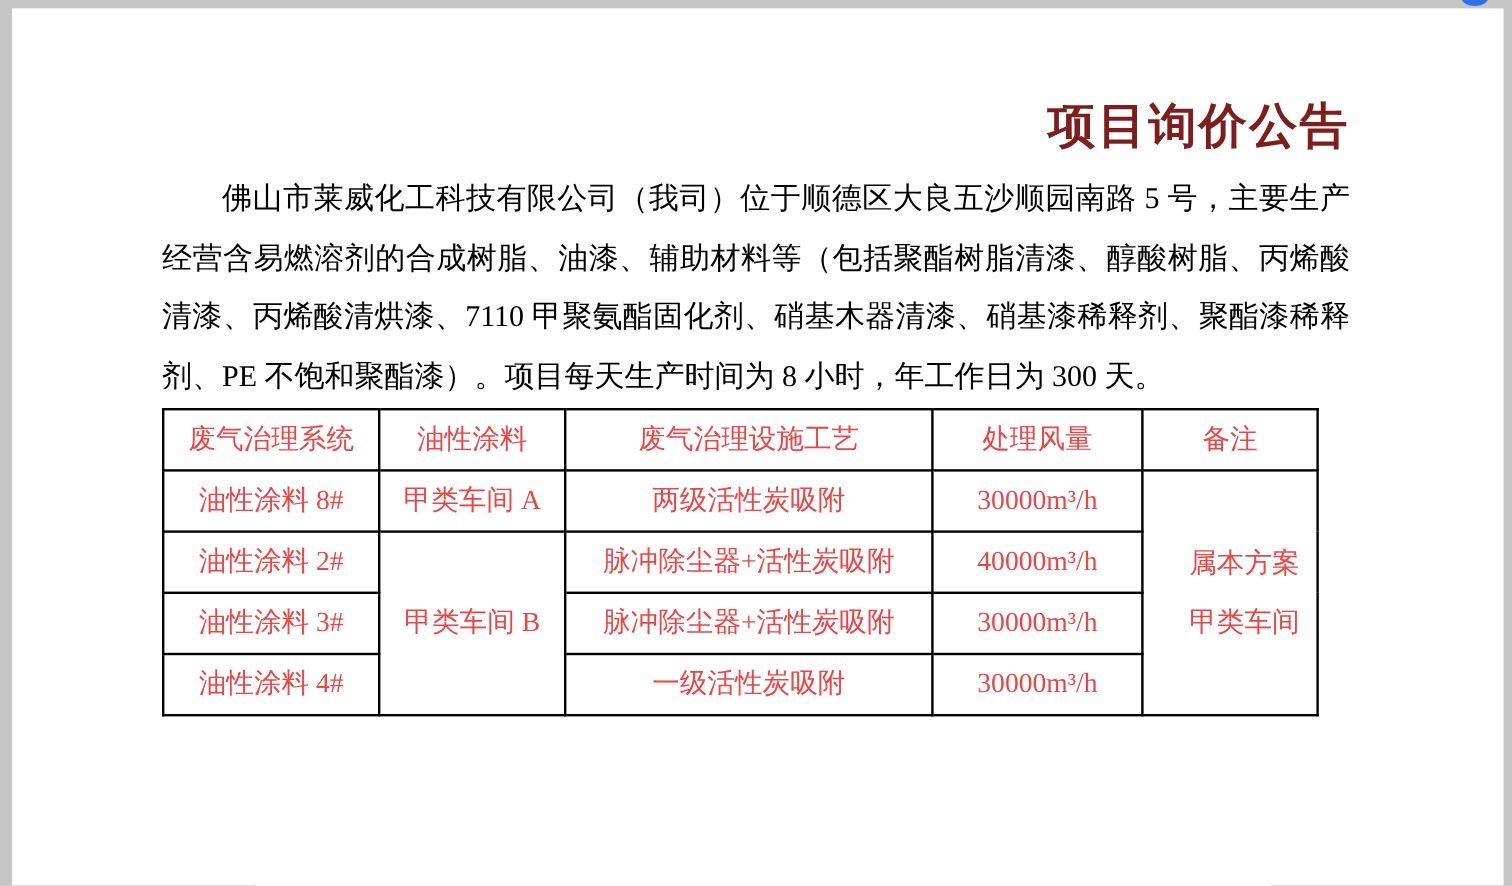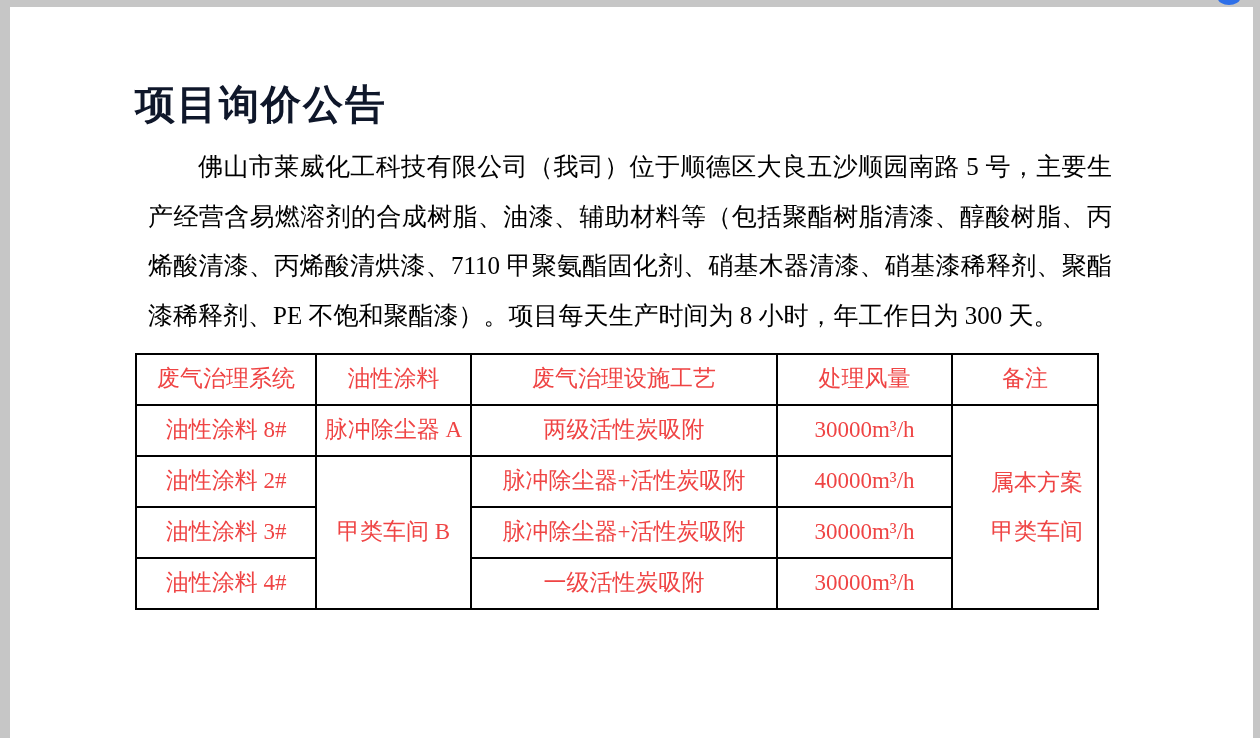--- a/index.html
+++ b/index.html
@@ -26,30 +26,30 @@
     background: #ffffff;
   }
   .page-inner {
     padding: 0 128px 0 125px;
   }
   .doc-title {
     margin: 74px 0 0 0;
     font-size: 40px;
     line-height: 48px;
     font-weight: bold;
-    color: #0f172a;
-    text-align: left;
+    color: #7f1d1d;
+    text-align: right;
     letter-spacing: 2px;
   }
   .doc-body {
     margin-top: 12px;
     width: 990px;
   }
   .para {
-    margin: 13px;
+    margin: 0;
     font-size: 25px;
     line-height: 49.5px;
     color: #000;
     text-align: justify;
     text-indent: 2em;
   }
   
   table.gas-table {
     border-collapse: collapse;
     table-layout: fixed;
@@ -112,21 +112,21 @@
               <th>废气治理系统</th>
               <th>油性涂料</th>
               <th>废气治理设施工艺</th>
               <th>处理风量</th>
               <th>备注</th>
             </tr>
           </thead>
           <tbody>
             <tr>
               <td>油性涂料 8#</td>
-              <td>脉冲除尘器 A</td>
+              <td>甲类车间 A</td>
               <td>两级活性炭吸附</td>
               <td>30000m³/h</td>
               <td rowspan="4">
                 <div class="remark-line">属本方案</div>
                 <div class="remark-line">甲类车间</div>
               </td>
             </tr>
             <tr>
               <td>油性涂料 2#</td>
               <td rowspan="3">甲类车间 B</td>

